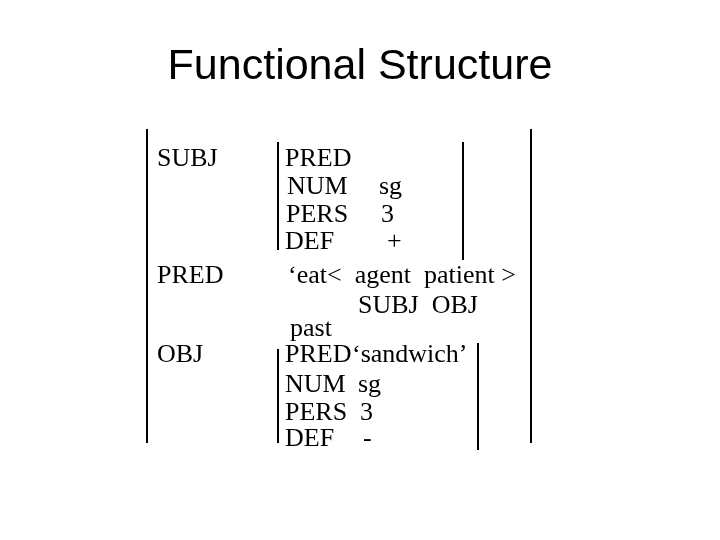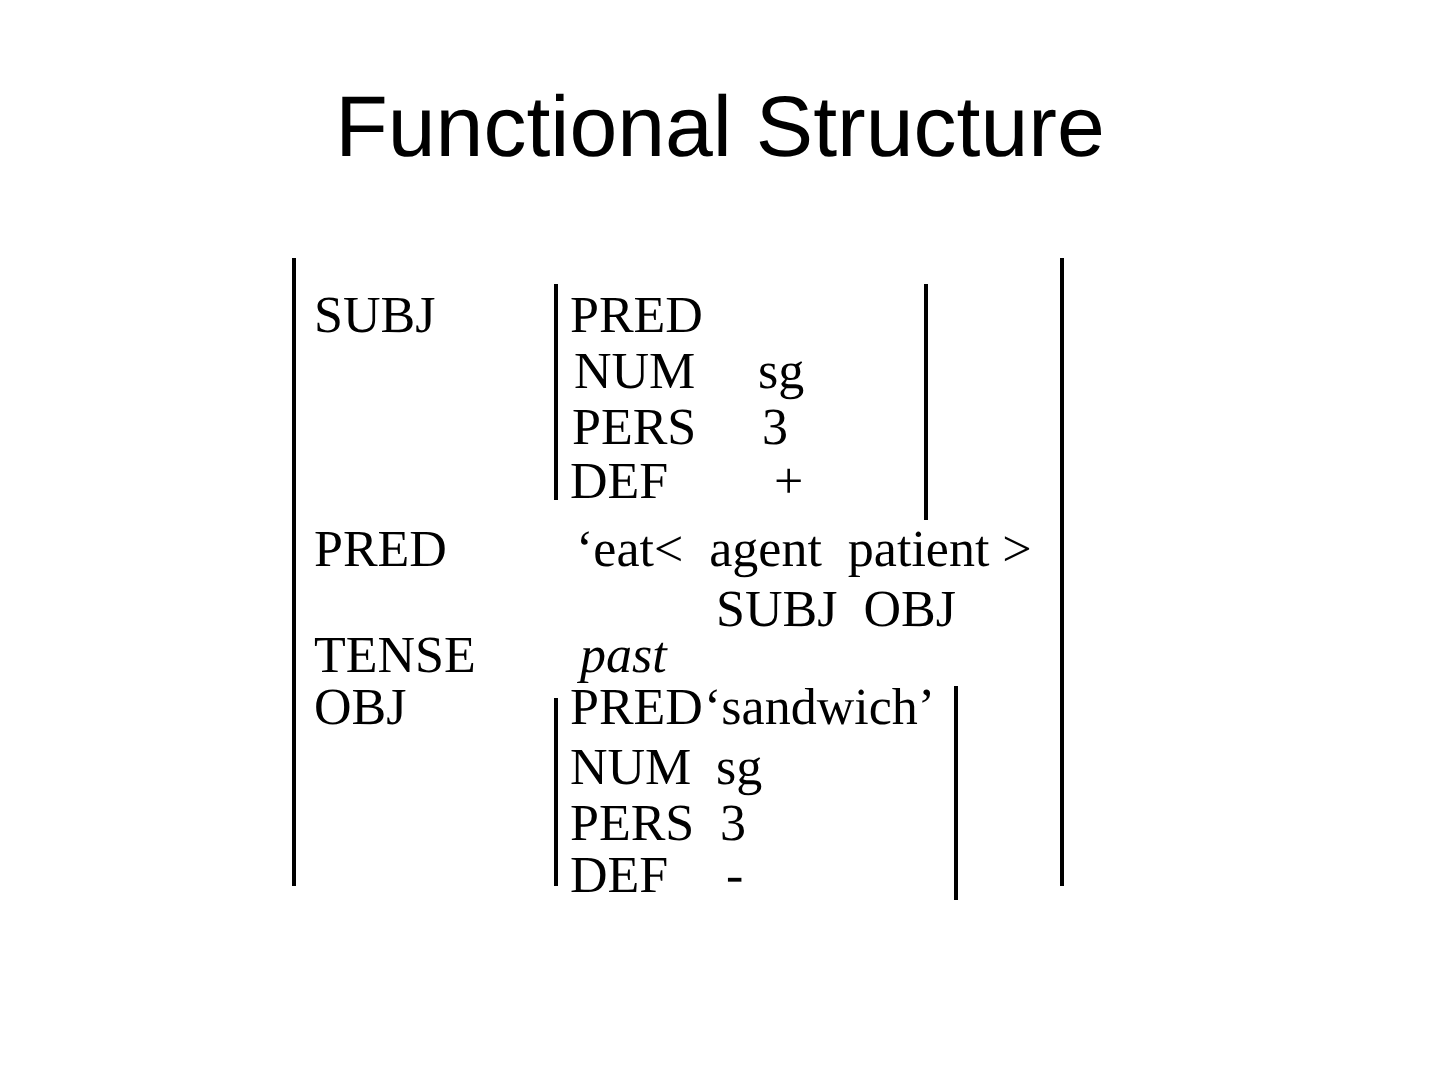--- a/index.html
+++ b/index.html
@@ -62,38 +62,37 @@
     <div class="bar" style="left:530px; top:129px; height:314px;"></div>
 
     <div class="bar" style="left:277px; top:142px; height:108px;"></div>
     <div class="bar" style="left:462px; top:142px; height:118px;"></div>
 
     <div class="bar" style="left:277px; top:349px; height:94px;"></div>
     <div class="bar" style="left:477px; top:343px; height:107px;"></div>
 
     <div class="t" style="left:157px; top:144px;">SUBJ</div>
     <div class="t" style="left:157px; top:261px;">PRED</div>
-    <div class="t" style="left:157px; top:314px;">TENSE</div>
     <div class="t" style="left:157px; top:340px;font-family:Liberation Serif, serif;">OBJ</div>
 
     <div class="t" style="left:285px; top:144px;">PRED</div>
 
     <div class="t" style="left:287px; top:172px;">NUM</div>
     <div class="t" style="left:379px; top:172px;">sg</div>
 
     <div class="t" style="left:286px; top:200px;">PERS</div>
     <div class="t" style="left:381px; top:200px;">3</div>
 
     <div class="t" style="left:285px; top:227px;">DEF</div>
     <div class="t" style="left:387px; top:227px;">+</div>
 
     <div class="t" style="left:358px; top:291px;">SUBJ  OBJ</div>
     <div class="t" style="left:288px; top:261px;">‘eat&lt;  agent  patient &gt;</div>
 
-    <div class="t" style="left:290px; top:314px;font-style:italic;">past</div>
+    <div class="t" style="left:290px; top:314px;">past</div>
 
     <div class="t" style="left:285px; top:340px;">PRED</div>
     <div class="t" style="left:352px; top:340px;">‘sandwich’</div>
 
     <div class="t" style="left:285px; top:370px;">NUM</div>
     <div class="t" style="left:358px; top:370px;">sg</div>
 
     <div class="t" style="left:285px; top:398px;">PERS</div>
     <div class="t" style="left:360px; top:398px;">3</div>
 

